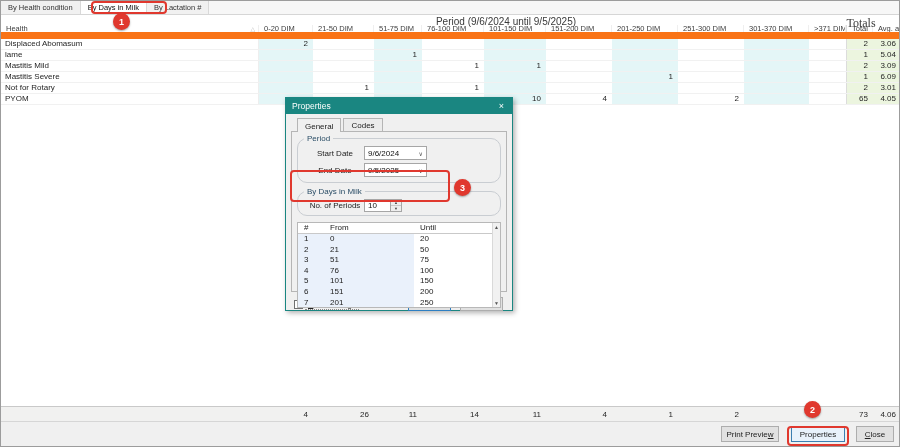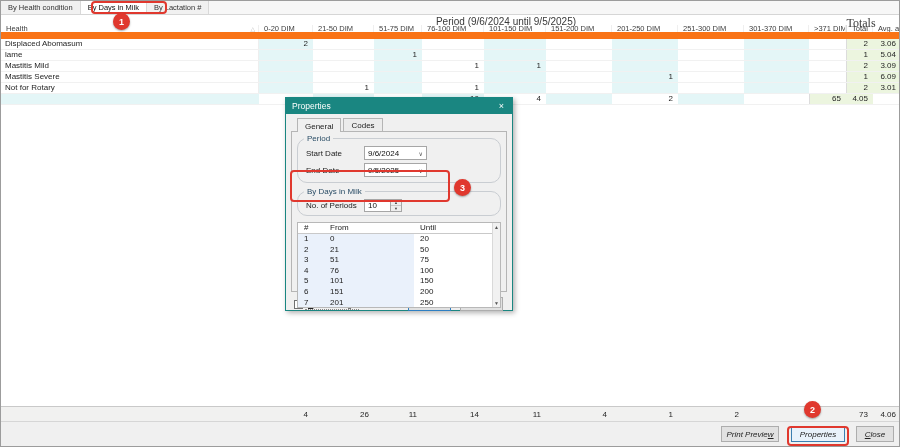--- a/index.html
+++ b/index.html
@@ -24,42 +24,42 @@
   .trow>div{font-size:8px;color:#1f1f1f;line-height:10px;white-space:nowrap;overflow:hidden;}
   .trow .name{padding-left:4px;border-right:1px solid #eeeeee;}
   .trow .v{text-align:right;padding-right:5px;}
   .trow .hl{background:#e4f6f7;}
   .trow .tot,.trow .avg{background:#ecf5df;text-align:right;padding-right:5px;}
   .trow .tot{border-left:1px solid #dcdcdc;}
   .filler{flex:1 1 auto;background:#fff;}
   .sumrow{height:16px;background:#f1f1f0;border-top:1px solid #c9c9c9;border-bottom:1px solid #d6d6d6;flex:0 0 auto;}
   .sumrow>div{font-size:8px;color:#1f1f1f;line-height:15px;text-align:right;padding-right:5px;white-space:nowrap;}
   
-  .footer{height:24px;background:#f0f0f0;flex:0 0 auto;position:relative;font-style:italic;}
+  .footer{height:24px;background:#f0f0f0;flex:0 0 auto;position:relative;}
   .btn{position:absolute;top:4px;height:16px;background:#e1e1e1;border:1px solid #adadad;font-size:8px;color:#222;
        display:flex;align-items:center;justify-content:center;padding:0 4px;cursor:default;}
   .btn u{text-decoration:underline;}
   #btn-print{left:720px;width:58px;}
   #btn-props{left:790px;width:54px;background:#e9f2fb;border:1px solid #3c7fb1;}
   #btn-close{left:855px;width:38px;}
   
   .dialog{position:absolute;left:284px;top:96px;width:228px;height:214px;background:#f0f0f0;border:1px solid #1a8681;
           box-shadow:2px 2px 5px rgba(0,0,0,.3);z-index:20;display:flex;flex-direction:column;}
   .dlg-title{height:16px;background:#1a8681;color:#fff;display:flex;align-items:center;padding:0 6px;flex:0 0 auto;}
   .dlg-title .t{font-size:8.5px;flex:1;}
   .dlg-title .x{font-size:9px;cursor:default;padding:0 2px;}
   .dlg-body{flex:1;padding:4px 5px 0 5px;display:flex;flex-direction:column;}
   .dlg-tabs{display:flex;margin-left:6px;height:13px;flex:0 0 auto;position:relative;z-index:2;}
   .dlg-tab{font-size:8px;color:#222;padding:1px 7px 0 7px;border:1px solid #b5b5b5;border-bottom:none;background:#ececec;margin-right:2px;display:flex;align-items:center;}
   .dlg-tab.sel{background:#f0f0f0;height:14px;margin-bottom:-1px;}
   .dlg-panel{border:1px solid #b5b5b5;background:#f0f0f0;height:161px;flex:0 0 auto;padding:6px 5px 0 5px;position:relative;z-index:1;}
   .group{position:relative;border:1px solid #c9cdd2;border-radius:10px;padding:7px 8px 3px 8px;}
   .group .glabel{position:absolute;top:-5px;left:6px;background:#f0f0f0;padding:0 3px;font-size:8px;color:#2a4d66;}
   .frow{display:flex;align-items:center;margin-bottom:3px;}
-  .frow .flabel{font-size:8px;color:#222;width:58px;flex:0 0 auto;}
+  .frow .flabel{font-size:8px;color:#222;width:58px;flex:0 0 auto;text-align:center;}
   .combo{width:63px;height:14px;background:#fff;border:1px solid #a6a6a6;display:flex;align-items:center;font-size:8px;color:#111;padding-left:3px;}
   .combo .chev{margin-left:auto;padding-right:3px;color:#555;font-size:6px;}
   .grp-dim{margin-top:8px;padding-bottom:2px;}
   .spinner{display:flex;height:13px;}
   .spinner .sval{width:27px;background:#fff;border:1px solid #a6a6a6;font-size:8px;color:#111;display:flex;align-items:center;padding-left:3px;}
   .spinner .sbtns{width:11px;display:flex;flex-direction:column;border:1px solid #a6a6a6;border-left:none;}
   .spinner .sb{flex:1;background:#eee;font-size:4px;color:#444;display:flex;align-items:center;justify-content:center;border-bottom:1px solid #c9c9c9;}
   .spinner .sb:last-child{border-bottom:none;}
   .dgrid{margin-top:6px;border:1px solid #b8b8b8;background:#fff;height:86px;position:relative;overflow:hidden;}
   .drow{display:grid;grid-template-columns:26px 90px 81px;height:10.6px;}
@@ -192,20 +192,21 @@
     <div class="v hl"></div>
     <div class="v"></div>
     <div class="v hl"></div>
     <div class="v"></div>
     <div class="v hl"></div>
     <div class="v"></div>
     <div class="tot">2</div>
     <div class="avg">3.01</div>
   </div>
   <div class="trow grid13">
+    <div class="name">PYOM</div>
     <div class="v hl"></div>
     <div class="v"></div>
     <div class="v hl"></div>
     <div class="v"></div>
     <div class="v hl">10</div>
     <div class="v">4</div>
     <div class="v hl"></div>
     <div class="v">2</div>
     <div class="v hl"></div>
     <div class="v"></div>

